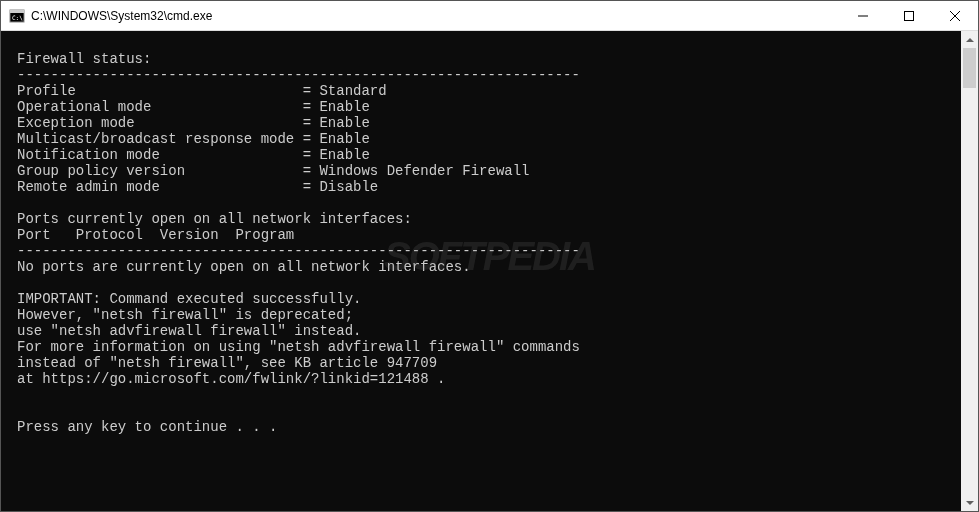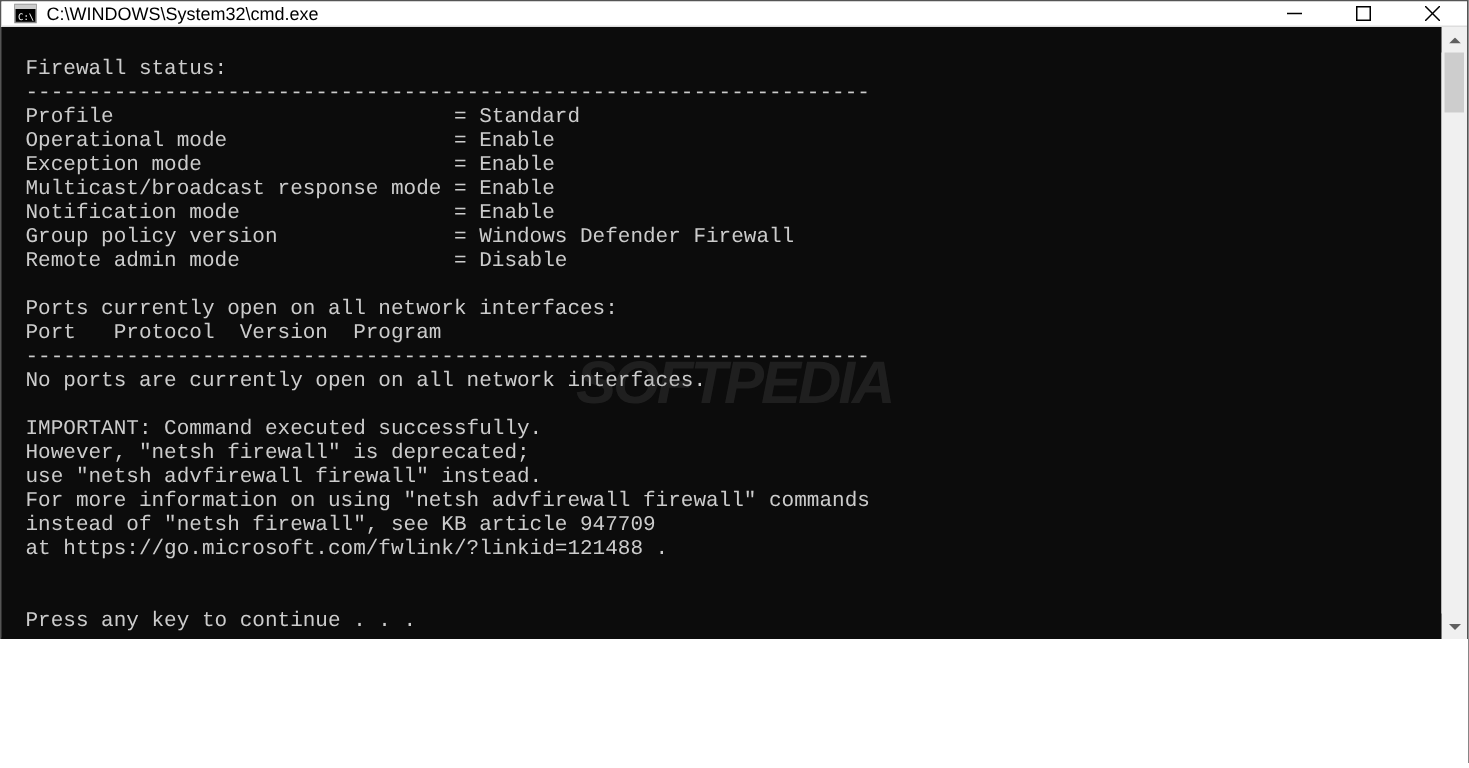--- a/index.html
+++ b/index.html
@@ -10,21 +10,21 @@
     body {
       font-family: "Segoe UI", Tahoma, sans-serif;
       background: #fff;
       width: 979px;
       height: 512px;
       overflow: hidden;
       position: relative;
     }
     .window {
       width: 979px;
-      height: 426px;
+      height: 512px;
       border: 1px solid #555;
       display: flex;
       flex-direction: column;
       background: #fff;
     }
     .title-bar {
       height: 30px;
       background: #fff;
       display: flex;
       align-items: center;

